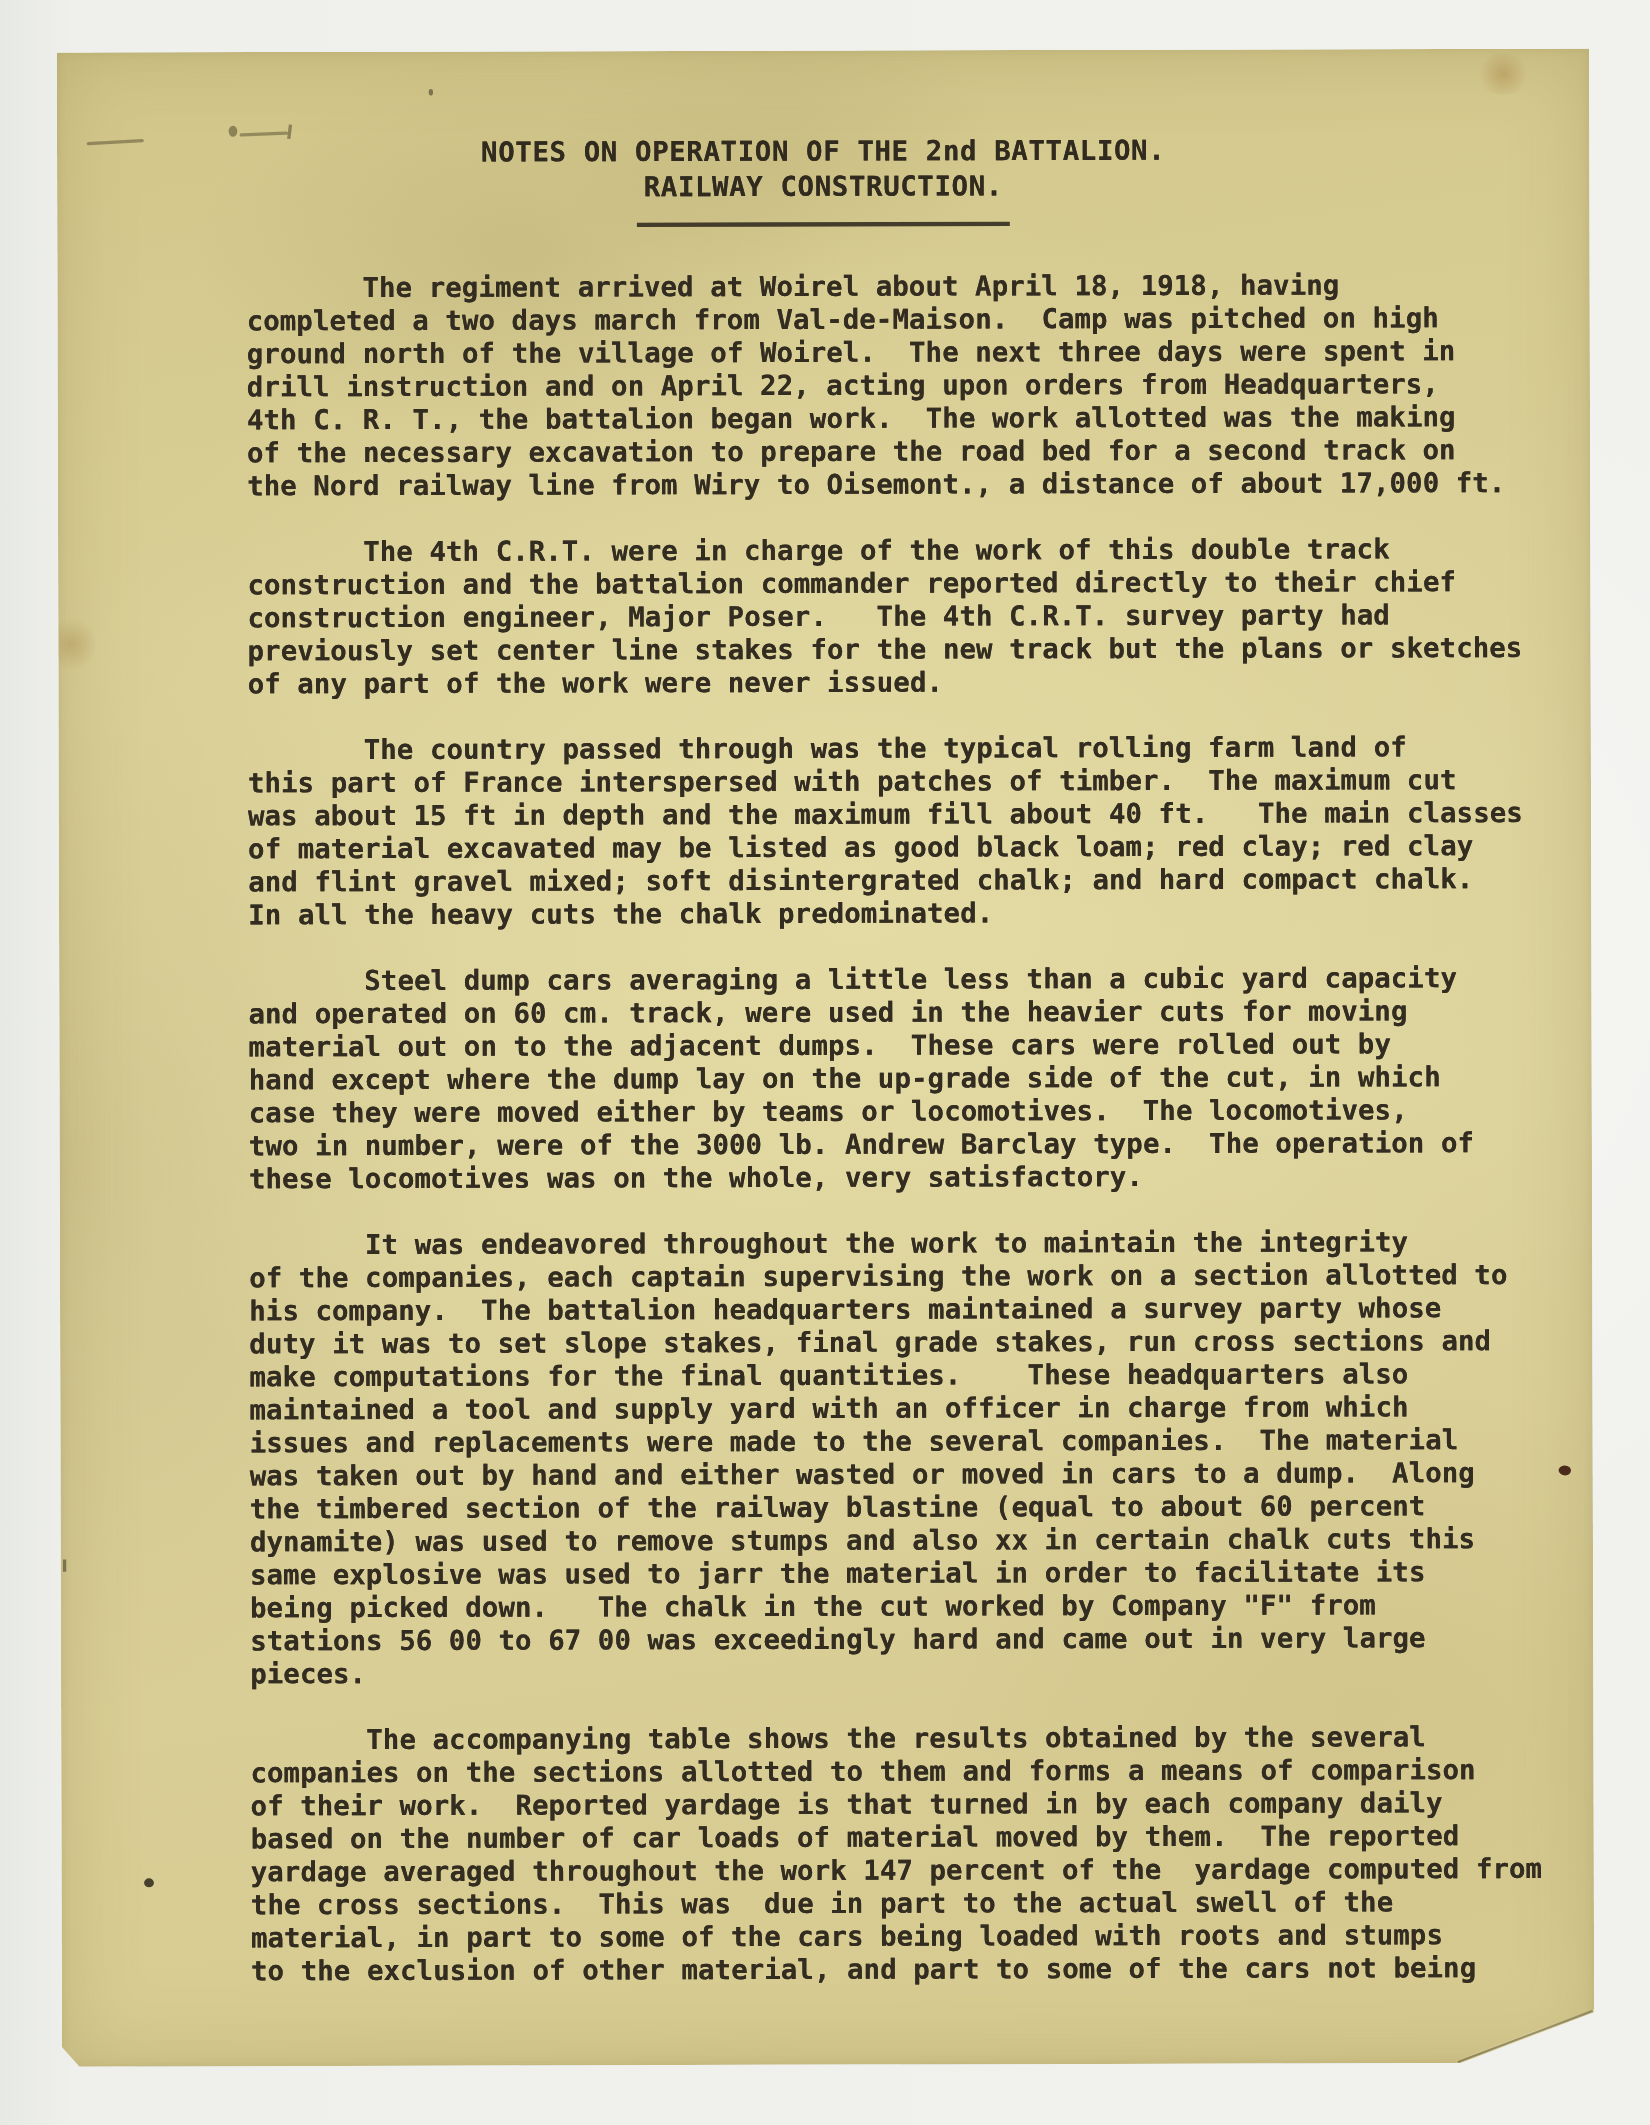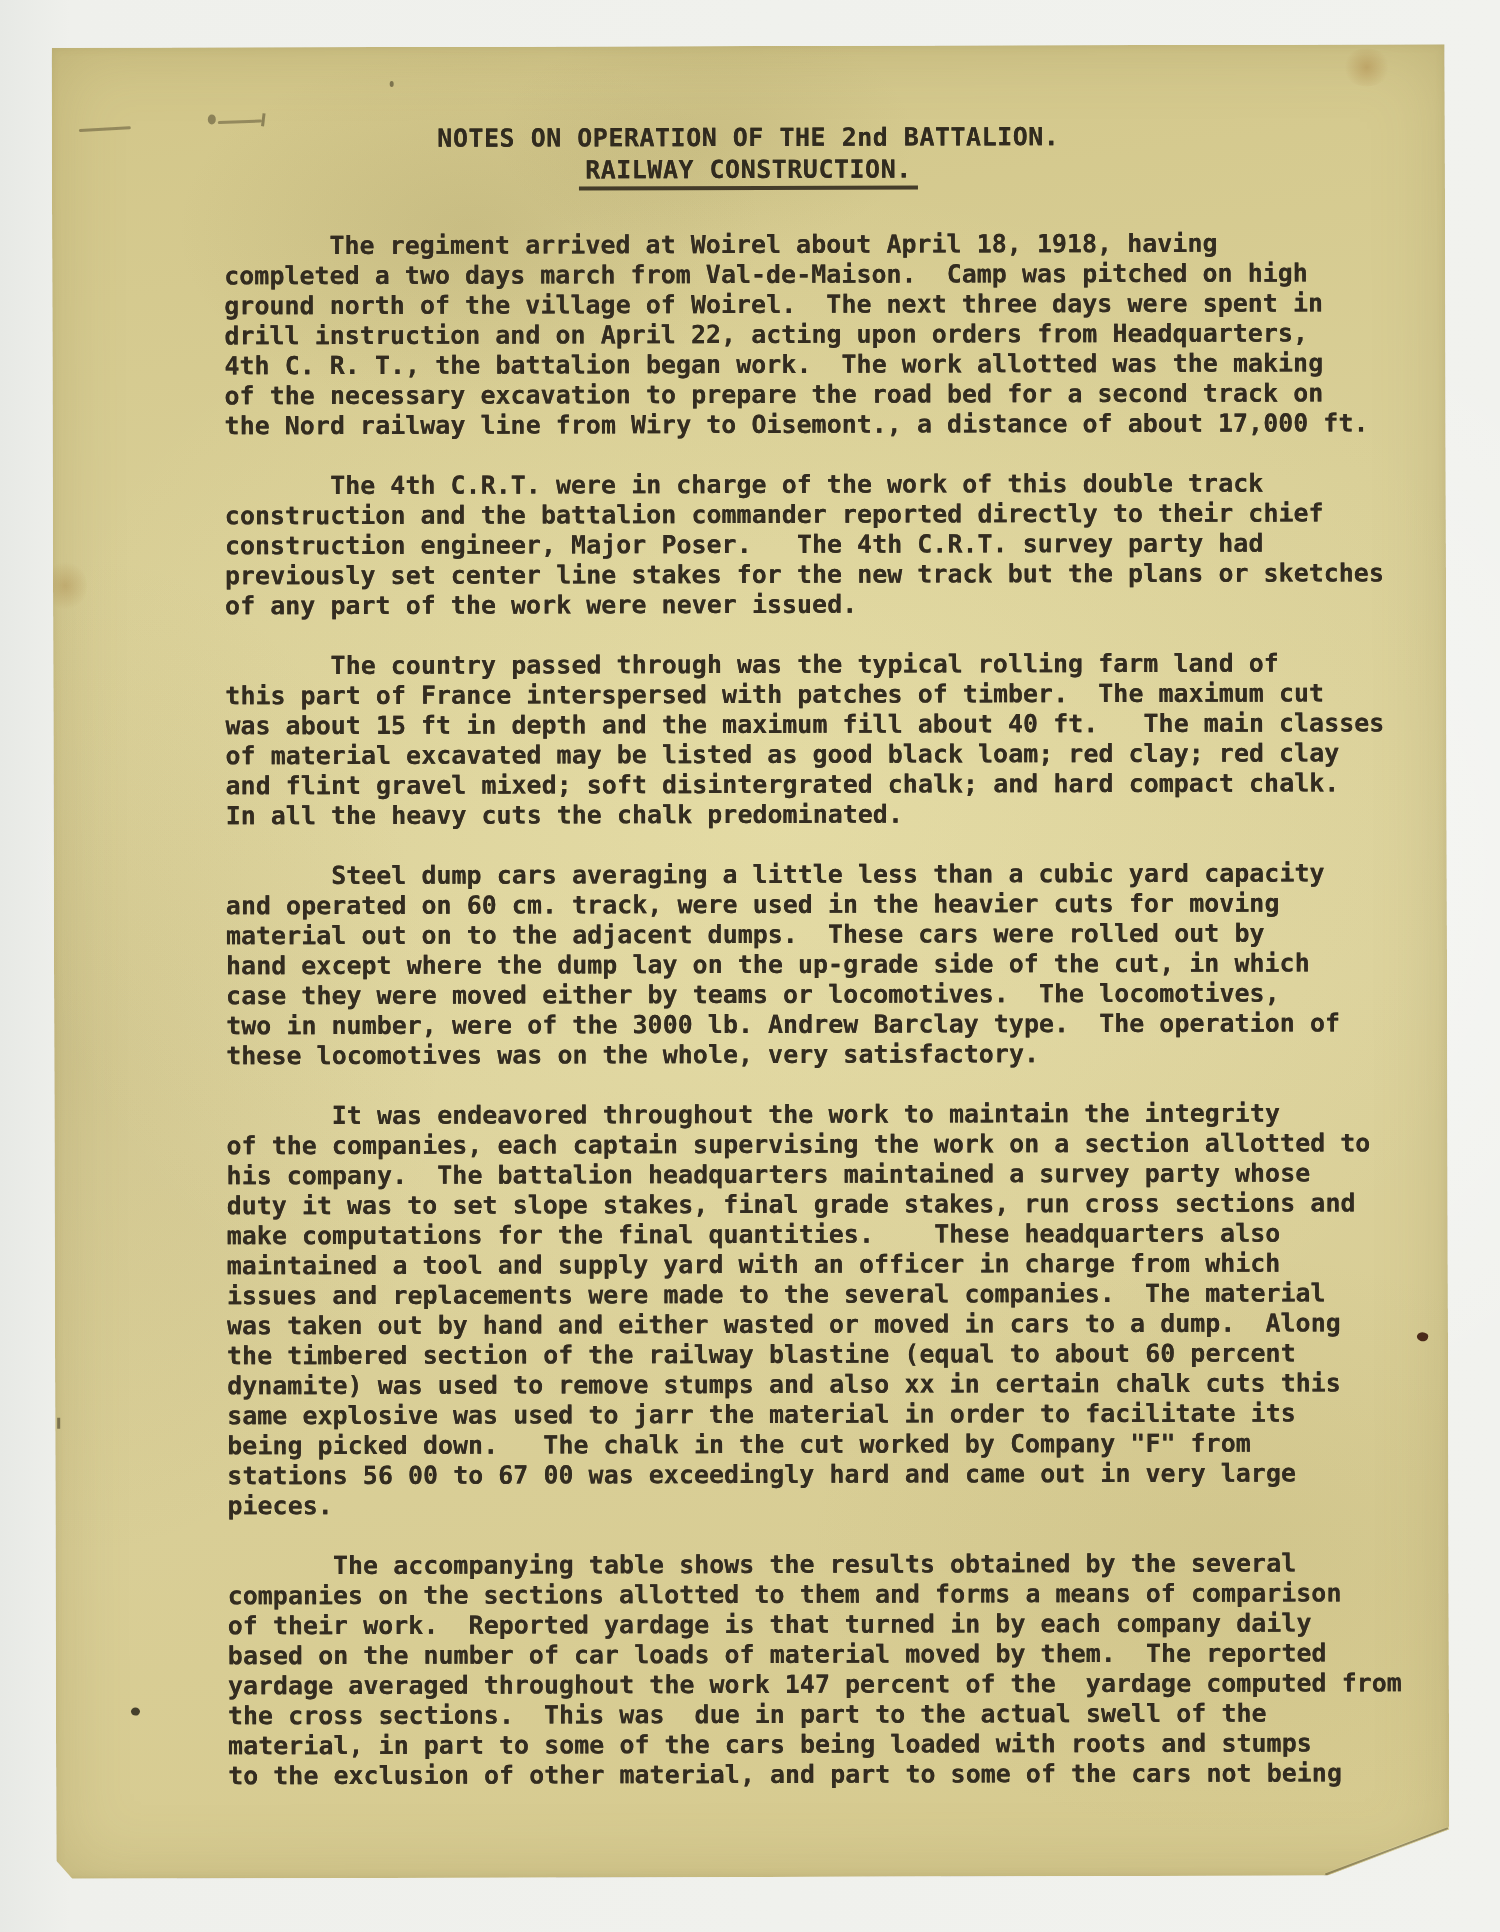--- a/index.html
+++ b/index.html
@@ -27,21 +27,21 @@
       -5px 6px 10px rgba(100,95,80,0.30),
       4px 5px 9px rgba(100,95,80,0.22);
   }
   .title-wrap{position:relative;padding-top:76px;text-align:center;color:#312b1f;}
   .title-line{
     font-size:25px;font-weight:700;line-height:32px;letter-spacing:0.5px;
     text-shadow:0 0 0.6px rgba(49,43,31,0.85);
   }
   .subtitle-underline{
     display:inline-block;border-bottom:4px solid rgba(43,37,26,0.85);
-    padding:0 6px 1px 6px;line-height:30px;
+    padding:0 6px 17px 6px;line-height:30px;
   }
   .body-block{
     margin-top:40px;padding-left:172px;padding-right:20px;color:#332c20;
     font-size:25px;font-weight:700;line-height:30px;
   }
   .para{
     white-space:pre;margin:0 0 30px 0;
     text-shadow:0 0 0.5px rgba(51,44,32,0.8);
   }
   .mark{position:absolute;}

